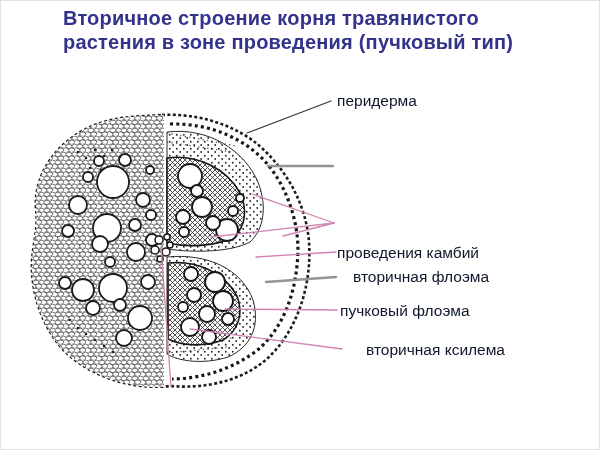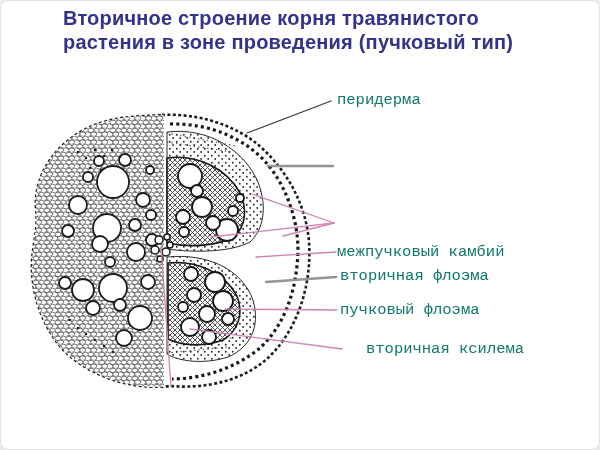--- a/index.html
+++ b/index.html
@@ -1,31 +1,31 @@
 <!DOCTYPE html>
 <html><head>
 <meta charset="utf-8">
 <style>
   html,body{margin:0;padding:0}
   body{background:#e9e9e9;font-family:"Liberation Sans",sans-serif}
   .page{position:relative;width:600px;height:450px;background:#ececec;overflow:hidden}
-  .slide{position:absolute;inset:0;background:#ffffff;border-radius:8px;
+  .slide{position:absolute;inset:0;background:#ffffff;border-radius:0;
          box-shadow:inset 0 0 0 1px #e2e2e2}
   .title{position:absolute;left:63px;top:6px;width:465px;margin:0;
          font-size:20px;line-height:24px;font-weight:bold;color:#33338b;
          letter-spacing:0.2px;font-family:"Liberation Sans",sans-serif}
   svg.diagram{position:absolute;left:0;top:0;width:600px;height:450px}
-  .lbl{position:absolute;font-size:15.5px;line-height:21px;color:#0f766e;
-       white-space:nowrap;font-family:Liberation Mono, monospace}
+  .lbl{position:absolute;font-size:15.5px;line-height:21px;color:#0f172a;
+       white-space:nowrap;font-family:Liberation Sans, sans-serif}
   .lbl.wrap{white-space:normal;line-height:22px}
   #lbl-periderm{left:337px;top:90px}
   #lbl-cortex{left:336px;top:152px}
   #lbl-bundle{left:334px;top:187px;width:196px}
   #lbl-interfascicular{left:337px;top:242px}
-  #lbl-phloem2{left:340px;top:266px}
+  #lbl-phloem2{left:353px;top:266px}
   #lbl-cambium{left:340px;top:300px}
   #lbl-xylem2{left:366px;top:339px}
   #lbl-xylem1{left:186px;top:387px}
 </style>
 </head>
 <body>
 
 <div class="page">
   <div class="slide">
 
@@ -171,19 +171,19 @@
         <line x1="334" y1="223" x2="283" y2="236" stroke-width="1.3" stroke="#d183b1"></line>
         <line x1="256" y1="257" x2="336" y2="252" stroke-width="1.3" stroke="#d183b1"></line>
         <line x1="266" y1="282" x2="336" y2="277" stroke-width="2.4" stroke="#949494"></line>
         <line x1="225" y1="309" x2="337" y2="310" stroke-width="1.3" stroke="#d183b1"></line>
         <line x1="190" y1="329" x2="342" y2="349" stroke-width="1.3" stroke="#d183b1"></line>
         <line x1="161" y1="246" x2="171" y2="387" stroke-width="1.3" stroke="#d183b1"></line>
       </g>
     </svg>
 
     <div class="lbl" id="lbl-periderm">перидерма</div>
-    <div class="lbl" id="lbl-interfascicular">межпучковый камбий</div>
+    <div class="lbl" id="lbl-interfascicular">проведения камбий</div>
     <div class="lbl" id="lbl-phloem2">вторичная флоэма</div>
     <div class="lbl" id="lbl-cambium">пучковый флоэма</div>
     <div class="lbl" id="lbl-xylem2">вторичная ксилема</div>
 
   </div>
 </div>
 
 </body></html>

